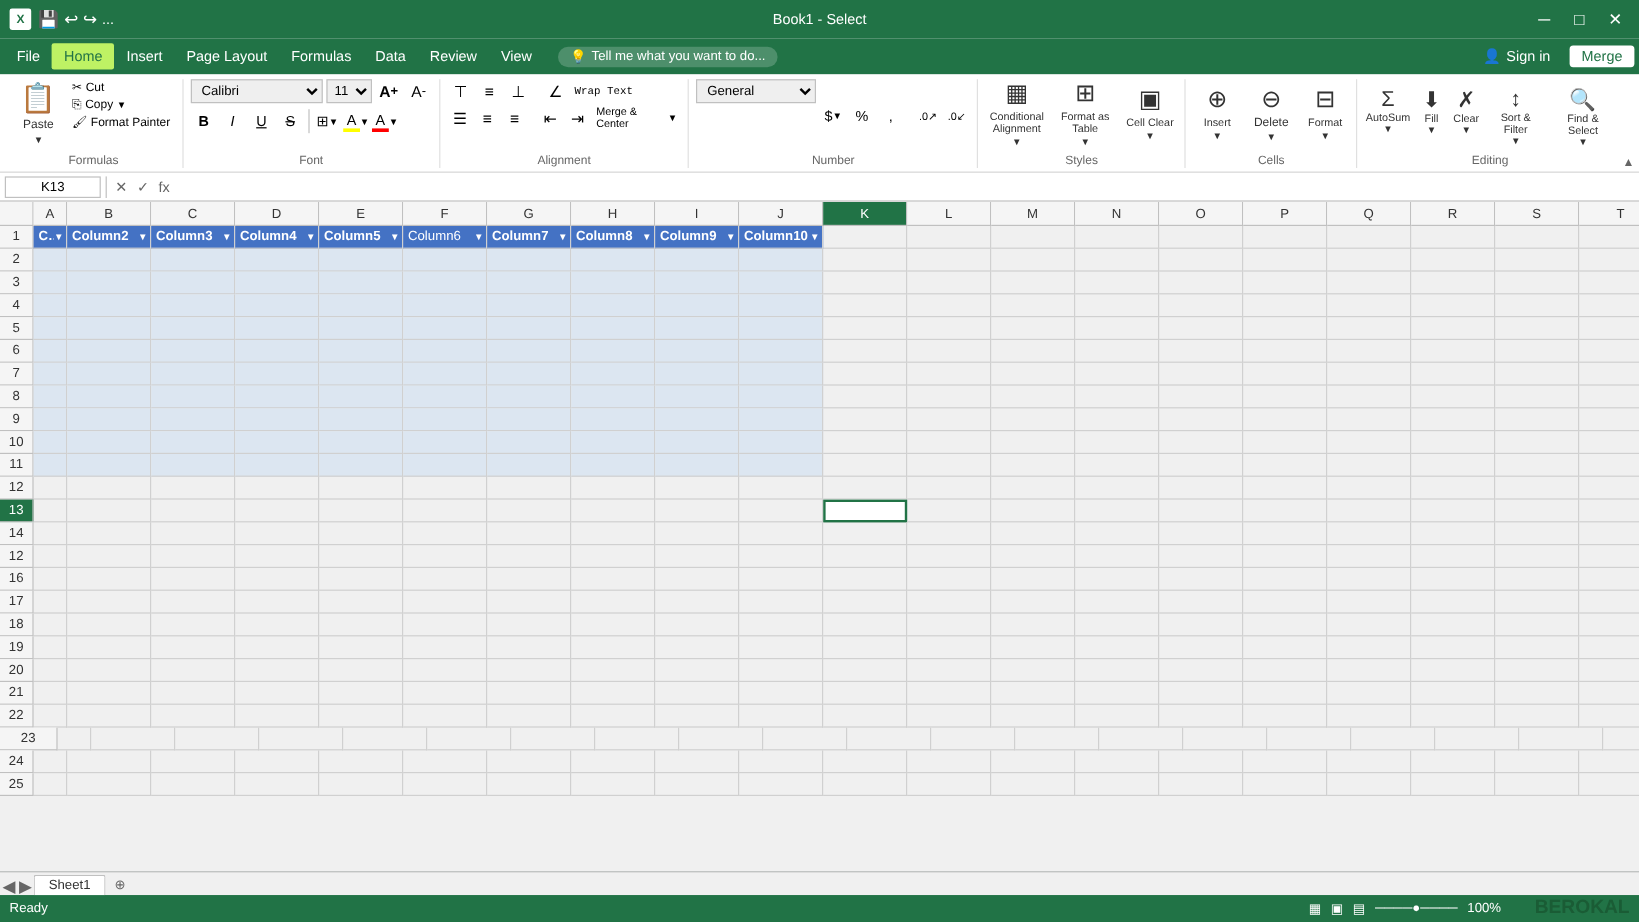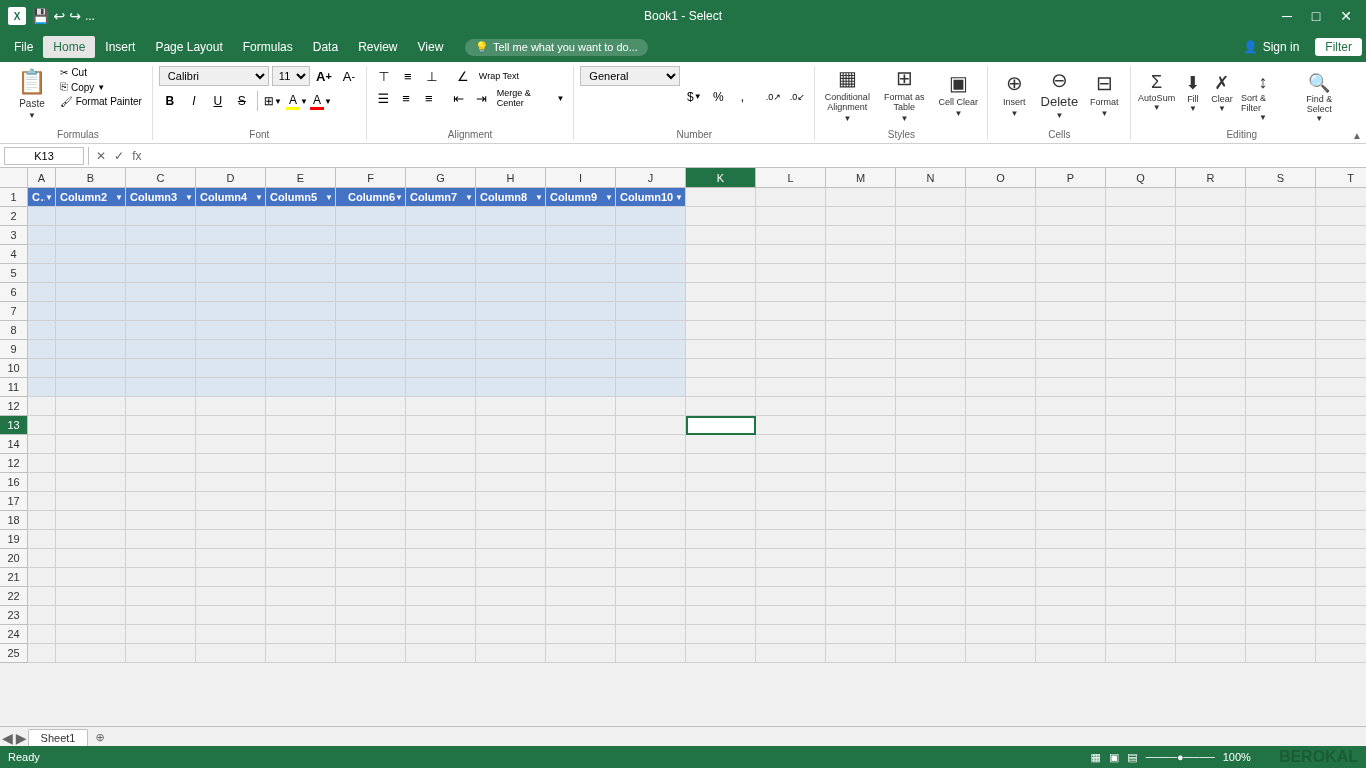--- a/index.html
+++ b/index.html
@@ -30,21 +30,21 @@
       padding: 0 4px;
       color: white;
     }
     .menu-item {
       padding: 4px 10px;
       cursor: pointer;
       font-size: 12px;
       border-radius: 2px;
       color: white;
     }
-    .menu-item.active { background: #e5e5e5; color: #217346; }
+    .menu-item.active { background: #bef264; color: #217346; }
     .tell-me {
       margin-left: 12px;
       display: flex;
       align-items: center;
       background: rgba(255,255,255,0.2);
       border-radius: 12px;
       padding: 2px 10px;
       gap: 4px;
       color: white;
       font-size: 11px;
@@ -311,21 +311,21 @@
   <div class="menu-item">View</div>
   <div class="tell-me">
     <span>💡</span>
     <span>Tell me what you want to do...</span>
   </div>
   <div style="margin-left:auto; display:flex; align-items:center; gap:8px;">
     <div class="sign-in">
       <span>👤</span>
       <span>Sign in</span>
     </div>
-    <div class="share-btn">Filter</div>
+    <div class="share-btn">Merge</div>
   </div>
 </div>
 
 <div class="ribbon">
 
   <div class="ribbon-group">
     <div class="ribbon-group-content" style="flex:1;align-items:stretch;">
       <div class="ribbon-btn-large">
         <span class="btn-icon">📋</span>
         <span class="btn-label">Paste</span>
@@ -389,21 +389,21 @@
   </div>
 
   <div class="ribbon-group" style="padding:0 6px;">
     <div style="display:flex;flex-direction:column;gap:2px;flex:1;">
       <div style="display:flex;gap:2px;align-items:center;">
         <span class="align-btn">⊤</span>
         <span class="align-btn">≡</span>
         <span class="align-btn">⊥</span>
         <span style="width:1px;background:#c0c0c0;margin:0 2px;"></span>
         <span class="align-btn">∠</span>
-        <span class="align-btn" style="font-size:9px;width:auto;padding:0 3px;">Wrap Text</span>
+        <span class="align-btn" style="font-size:9px;width:auto;padding:0 3px;font-family:Liberation Mono, monospace;">Wrap Text</span>
       </div>
       <div style="display:flex;gap:2px;align-items:center;">
         <span class="align-btn">☰</span>
         <span class="align-btn" style="letter-spacing:0;">≡</span>
         <span class="align-btn">≡</span>
         <span style="width:1px;background:#c0c0c0;margin:0 2px;"></span>
         <span class="align-btn">⇤</span>
         <span class="align-btn">⇥</span>
         <span class="align-btn" style="font-size:9px;width:auto;padding:0 3px;">
           <span>Merge &amp; Center</span> 
@@ -456,21 +456,21 @@
 
   <div class="ribbon-group" style="padding:0 4px;">
     <div class="large-icon-group" style="flex:1;">
       <div class="ribbon-btn-large">
         <span style="font-size:20px;">⊕</span>
         <span style="font-size:9px;">Insert</span>
         <span style="font-size:8px;">▼</span>
       </div>
       <div class="ribbon-btn-large">
         <span style="font-size:20px;">⊖</span>
-        <span style="font-size:13px;">Delete</span>
+        <span style="font-size:10px;">Delete</span>
         <span style="font-size:8px;">▼</span>
       </div>
       <div class="ribbon-btn-large">
         <span style="font-size:20px;">⊟</span>
         <span style="font-size:9px;">Format</span>
         <span style="font-size:8px;">▼</span>
       </div>
     </div>
     <div class="ribbon-group-label">Cells</div>
   </div>
@@ -487,21 +487,21 @@
         <span style="font-size:9px;">Fill</span>
         <span style="font-size:8px;">▼</span>
       </div>
       <div class="ribbon-btn" style="height:56px;flex-direction:column;justify-content:flex-start;padding-top:6px;">
         <span style="font-size:18px;">✗</span>
         <span style="font-size:9px;">Clear</span>
         <span style="font-size:8px;">▼</span>
       </div>
       <div class="ribbon-btn" style="height:56px;flex-direction:column;justify-content:flex-start;padding-top:6px;">
         <span style="font-size:18px;">↕</span>
-        <span style="font-size:9px;text-align:left;">Sort &amp; Filter</span>
+        <span style="font-size:9px;text-align:center;">Sort &amp; Filter</span>
         <span style="font-size:8px;">▼</span>
       </div>
       <div class="ribbon-btn" style="height:56px;flex-direction:column;justify-content:flex-start;padding-top:6px;">
         <span style="font-size:18px;">🔍</span>
         <span style="font-size:9px;text-align:center;">Find &amp; Select</span>
         <span style="font-size:8px;">▼</span>
       </div>
     </div>
     <div class="ribbon-group-label">Editing</div>
   </div>
@@ -562,21 +562,21 @@
             <span style="font-size: 8px; cursor: pointer; flex-shrink: 0;">▼</span>
           </div>
           <div class="grid-cell" style="width: 70px; background: rgb(68, 114, 196); color: white; font-weight: bold; display: flex; align-items: center; position: relative; font-size: 11px; padding-left: 4px;">
             <span style="overflow: hidden; white-space: nowrap; text-overflow: ellipsis; flex: 1 1 0%;">Column4</span>
             <span style="font-size: 8px; cursor: pointer; flex-shrink: 0;">▼</span>
           </div>
           <div class="grid-cell" style="width: 70px; background: rgb(68, 114, 196); color: white; font-weight: bold; display: flex; align-items: center; position: relative; font-size: 11px; padding-left: 4px;">
             <span style="overflow: hidden; white-space: nowrap; text-overflow: ellipsis; flex: 1 1 0%;">Column5</span>
             <span style="font-size: 8px; cursor: pointer; flex-shrink: 0;">▼</span>
           </div>
-          <div class="grid-cell" style="width: 70px; background: rgb(68, 114, 196); color: white; font-weight: bold; display: flex; align-items: center; position: relative; font-size: 11px; padding-left: 4px; text-align: right;">
+          <div class="grid-cell" style="width: 70px; background: rgb(68, 114, 196); color: white; font-weight: normal; display: flex; align-items: center; position: relative; font-size: 11px; padding-left: 4px;">
             <span style="overflow: hidden; white-space: nowrap; text-overflow: ellipsis; flex: 1 1 0%;">Column6</span>
             <span style="font-size: 8px; cursor: pointer; flex-shrink: 0;">▼</span>
           </div>
           <div class="grid-cell" style="width: 70px; background: rgb(68, 114, 196); color: white; font-weight: bold; display: flex; align-items: center; position: relative; font-size: 11px; padding-left: 4px;">
             <span style="overflow: hidden; white-space: nowrap; text-overflow: ellipsis; flex: 1 1 0%;">Column7</span>
             <span style="font-size: 8px; cursor: pointer; flex-shrink: 0;">▼</span>
           </div>
           <div class="grid-cell" style="width: 70px; background: rgb(68, 114, 196); color: white; font-weight: bold; display: flex; align-items: center; position: relative; font-size: 11px; padding-left: 4px;">
             <span style="overflow: hidden; white-space: nowrap; text-overflow: ellipsis; flex: 1 1 0%;">Column8</span>
             <span style="font-size: 8px; cursor: pointer; flex-shrink: 0;">▼</span>
@@ -1077,21 +1077,21 @@
           <div class="grid-cell" style="width: 70px;"></div>
           <div class="grid-cell" style="width: 70px;"></div>
           <div class="grid-cell" style="width: 70px;"></div>
           <div class="grid-cell" style="width: 70px;"></div>
           <div class="grid-cell" style="width: 70px;"></div>
           <div class="grid-cell" style="width: 70px;"></div>
           <div class="grid-cell" style="width: 70px;"></div>
           <div class="grid-cell" style="width: 70px;"></div>
         </div>
         <div class="grid-row">
-          <div class="row-header" style="width: 28px; flex-shrink: 0;">23</div>
+          <div class="row-header" style="width: 48px; flex-shrink: 0;">23</div>
           <div class="grid-cell" style="width: 28px;"></div>
           <div class="grid-cell" style="width: 70px;"></div>
           <div class="grid-cell" style="width: 70px;"></div>
           <div class="grid-cell" style="width: 70px;"></div>
           <div class="grid-cell" style="width: 70px;"></div>
           <div class="grid-cell" style="width: 70px;"></div>
           <div class="grid-cell" style="width: 70px;"></div>
           <div class="grid-cell" style="width: 70px;"></div>
           <div class="grid-cell" style="width: 70px;"></div>
           <div class="grid-cell" style="width: 70px;"></div>

